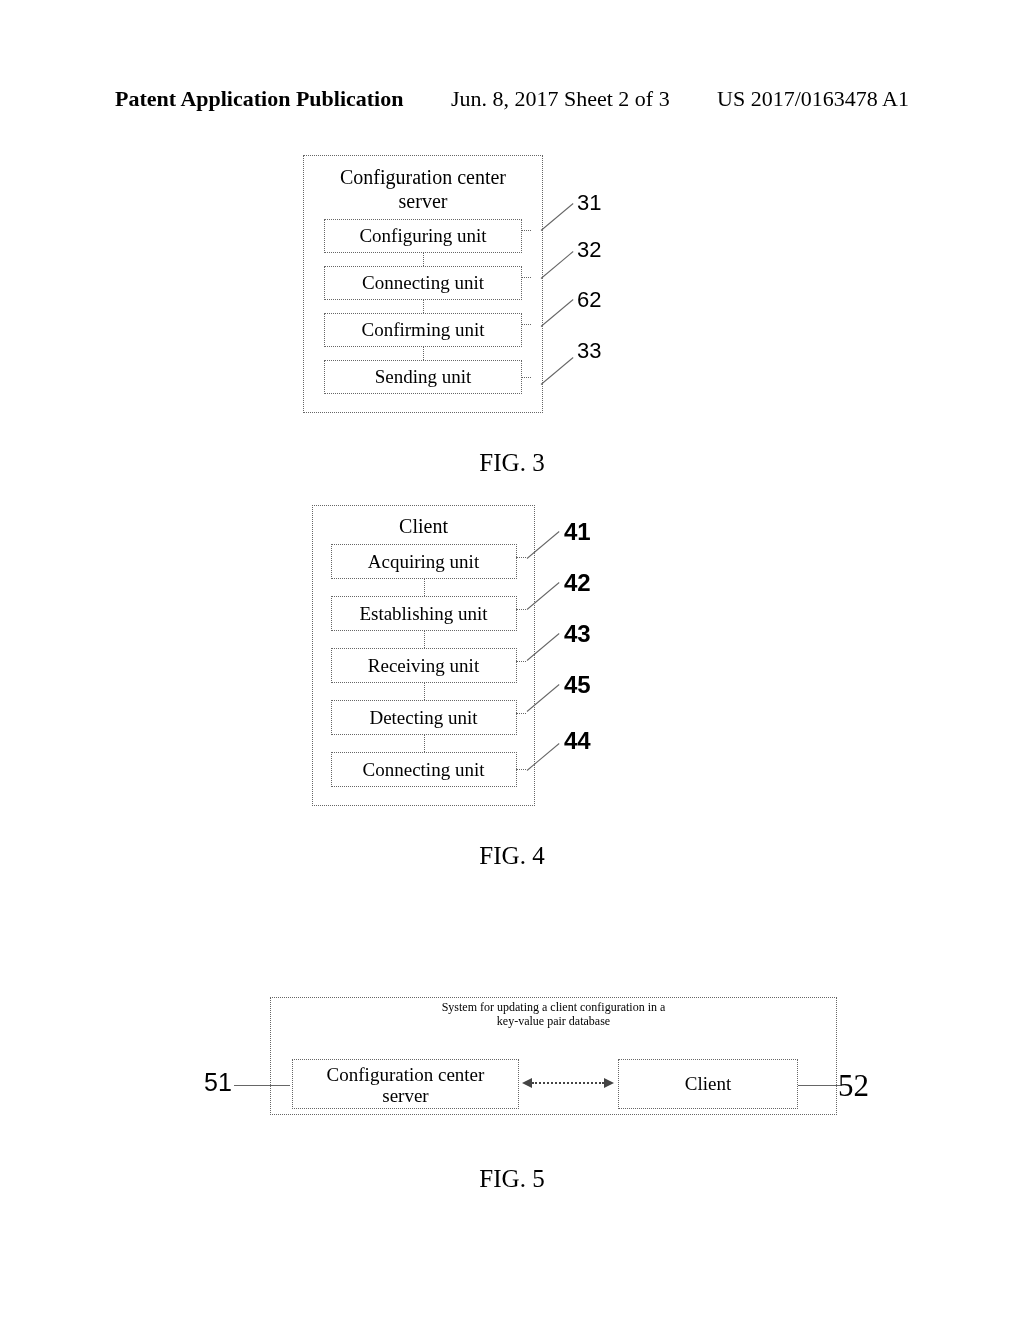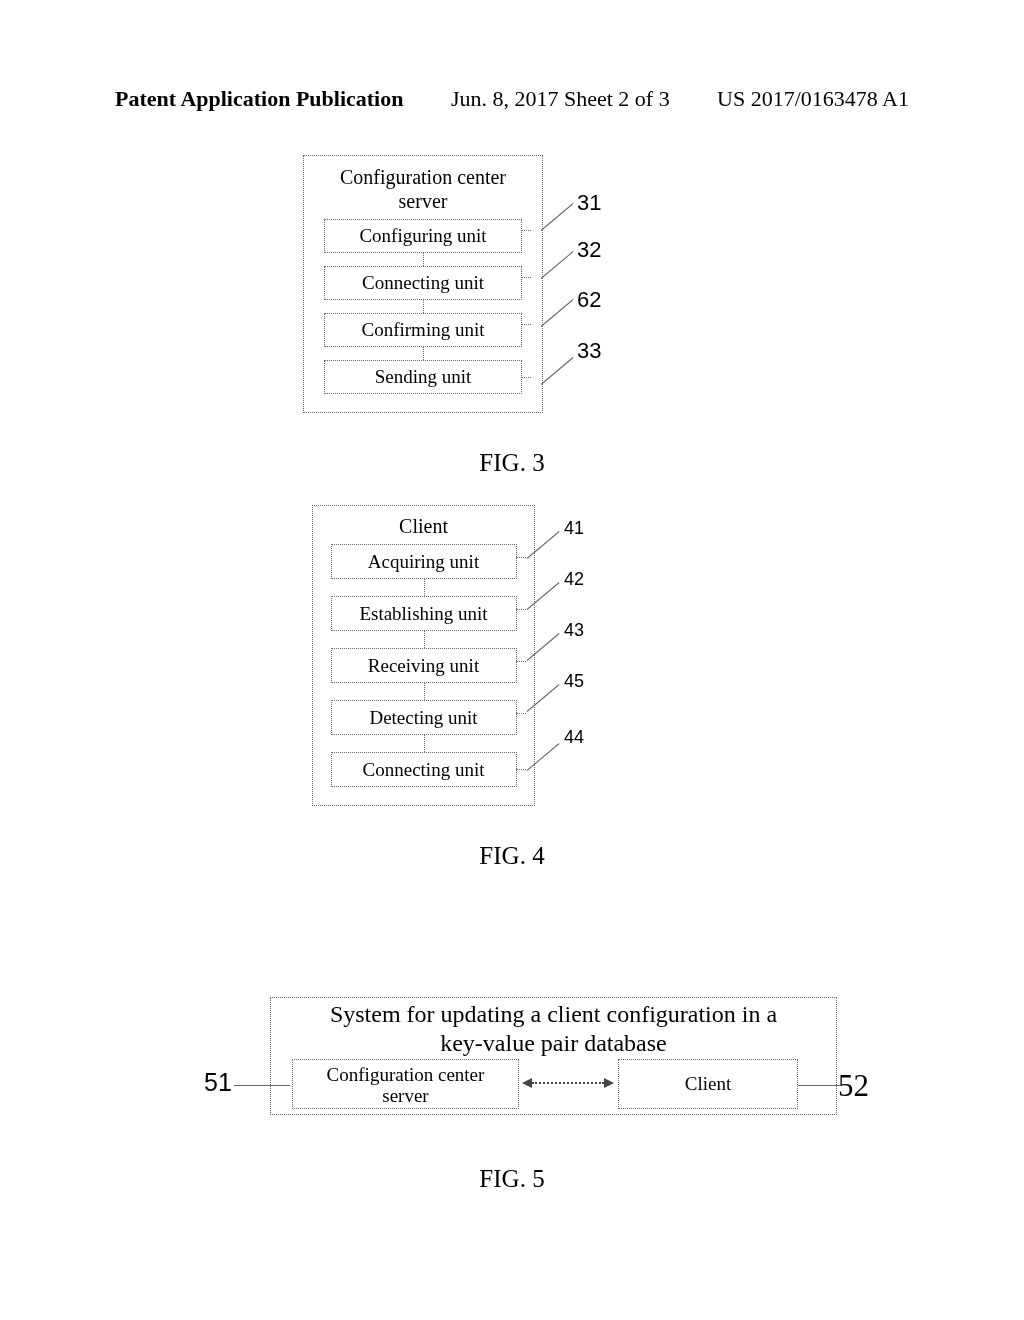--- a/index.html
+++ b/index.html
@@ -128,22 +128,23 @@
   .vline4 {
     position: absolute;
     left: 50%;
     top: 0;
     width: 0;
     height: 100%;
     border-left: 1px dotted #666;
   }
   .co4-label {
     position: absolute;
-    font-size: 18px;
+    font-size: 24px;
     font-family: Arial, Helvetica, sans-serif;
+    font-weight: bold;
   }
 
   
   .fig5 {
     position: absolute;
     top: 985px;
     left: 144px;  
     width: 736px;
     height: 190px;
   }
@@ -155,21 +156,21 @@
     height: 118px;
     border: 1px dotted #666;
     box-sizing: border-box;
   }
   .fig5 .title {
     position: absolute;
     left: 126px;
     top: 15px;
     width: 567px;
     text-align: center;
-    font-size: 24px;
+    font-size: 12px;
     line-height: 1.2;
   }
   .fig5 .box-inner {
     position: absolute;
     border: 1px dotted #666;
     text-align: center;
     font-size: 19px;
     padding: 5px 0;
     box-sizing: border-box;
   }

